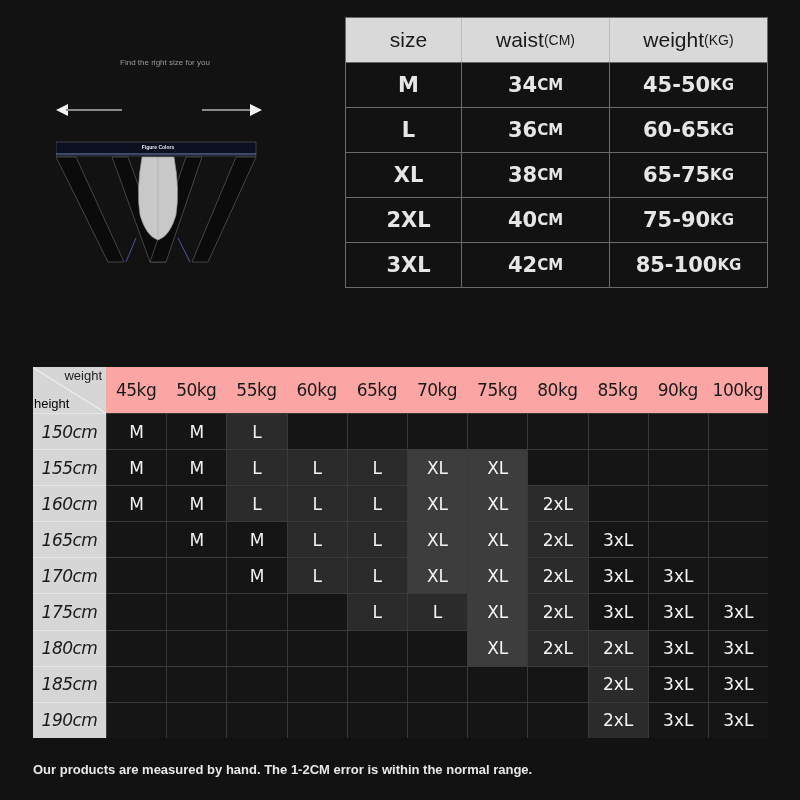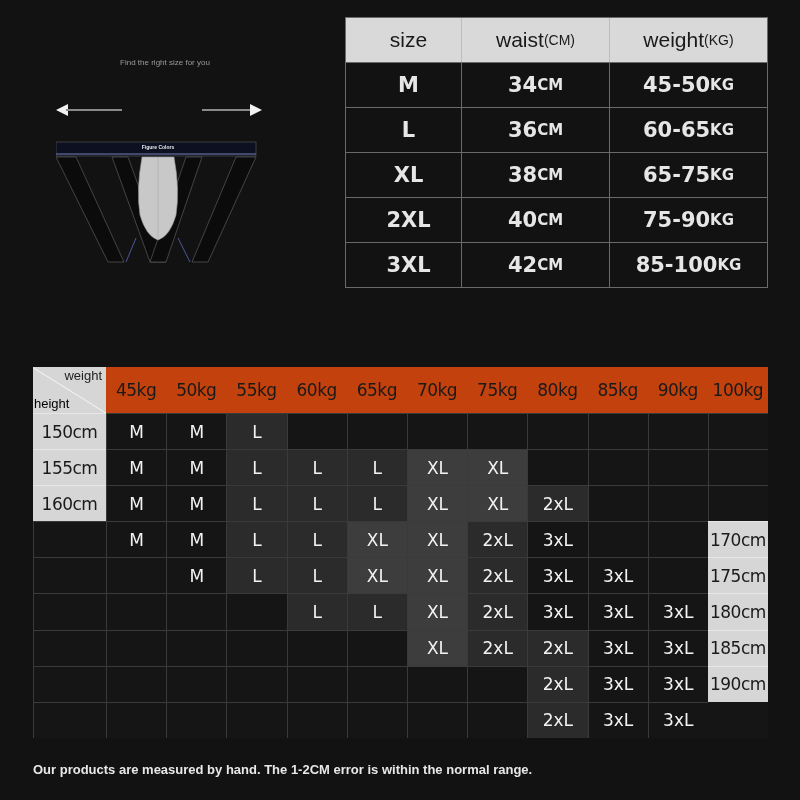--- a/index.html
+++ b/index.html
@@ -73,27 +73,27 @@
   }
   .grid .corner .w-lbl {
     position: absolute; right: 4px; top: 1px; font-size: 13px; color: #222;
     font-family: "Liberation Sans", sans-serif;
   }
   .grid .corner .h-lbl {
     position: absolute; left: 1px; bottom: 2px; font-size: 13px; color: #000000;
     font-family: "Liberation Sans", sans-serif;
   }
   .grid .wh {
-    background: #c2410c; color: #1a1a1a; display: flex; align-items: center; justify-content: center;
+    background: #fca5a5; color: #1a1a1a; display: flex; align-items: center; justify-content: center;
     font-size: 17px; font-family: "DejaVu Sans", sans-serif; letter-spacing: -0.5px;
   }
   .grid .hh {
     background: #d6d6d6; color: #1a1a1a; display: flex; align-items: center; justify-content: center;
     font-size: 17px; font-family: "DejaVu Sans", sans-serif; letter-spacing: -0.5px;
-    border-top: 1px solid #e6e6e6; box-sizing: border-box;
+    border-top: 1px solid #e6e6e6; box-sizing: border-box; font-style: italic;
   }
   .grid .gc {
     display: flex; align-items: center; justify-content: center;
     color: #f2f2f2; font-size: 17px; font-family: "DejaVu Sans", sans-serif;
     border-left: 1px solid #3a3a3a; border-top: 1px solid #3a3a3a; box-sizing: border-box;
   }
   .grid .s0 { background: #151515; }
   .grid .s1 { background: #2b2b2b; }
   .grid .s2 { background: #3d3d3d; }
 
@@ -253,20 +253,21 @@
     <div class="gc s0">M</div>
     <div class="gc s1">L</div>
     <div class="gc s1">L</div>
     <div class="gc s1">L</div>
     <div class="gc s2">XL</div>
     <div class="gc s2">XL</div>
     <div class="gc s1">2xL</div>
     <div class="gc s0"></div>
     <div class="gc s0"></div>
     <div class="gc s0"></div>
+    <div class="hh">165cm</div>
     <div class="gc s0"></div>
     <div class="gc s0">M</div>
     <div class="gc s0">M</div>
     <div class="gc s1">L</div>
     <div class="gc s1">L</div>
     <div class="gc s2">XL</div>
     <div class="gc s2">XL</div>
     <div class="gc s1">2xL</div>
     <div class="gc s0">3xL</div>
     <div class="gc s0"></div>

